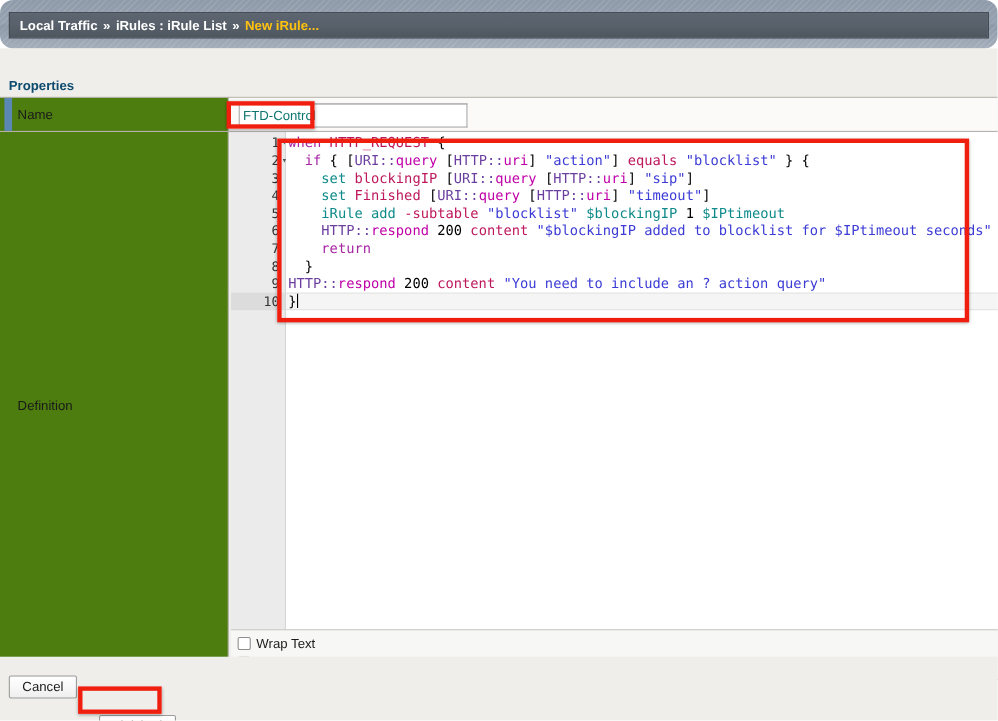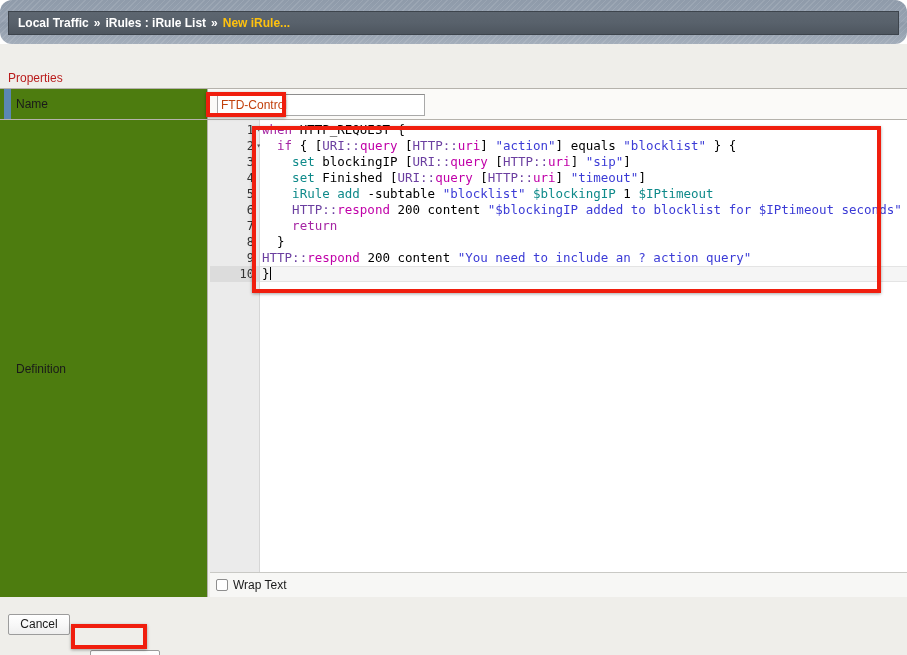--- a/index.html
+++ b/index.html
@@ -73,22 +73,22 @@
     left: 0; top: 44px;
     width: 907px;
     height: 611px;
     background: #efeeea;
   }
 
   #properties-title {
     position: absolute;
     left: 8px; top: 27px;
     font-size: 12px;
-    font-weight: normal;
-    color: #b91c1c;
+    font-weight: bold;
+    color: #0c4a6e;
   }
 
   
   #props-table {
     position: absolute;
     left: 0; top: 44px;
     width: 907px;
     border-top: 1px solid #b5b2ac;
   }
   .prop-row {
@@ -130,21 +130,21 @@
     position: absolute;
     left: 9px; top: 5px;
     width: 208px;
     height: 22px;
     box-sizing: border-box;
     border: 1px solid #a9a9a9;
     border-top-color: #8d8d8d;
     background: #ffffff;
     font-family: "Liberation Sans", sans-serif;
     font-size: 12px;
-    color: #c2410c;
+    color: #0f766e;
     padding: 0 3px;
     outline: none;
   }
 
   #row-definition .prop-label-cell {
     height: 498px;
     align-items: center;
   }
   #row-definition .prop-label-cell .labeltext {
     position: absolute;
@@ -214,21 +214,21 @@
     box-sizing: border-box;
   }
   .code-line.active {
     background: #f5f5f5;
     border-top: 1px solid #e4e4e4;
     border-bottom: 1px solid #e4e4e4;
     height: 16px;
     line-height: 14px;
   }
   .tok-kw      { color: #a626a4; }   
-  .tok-plain   { color: #000000; text-align: right; }
+  .tok-plain   { color: #be185d; text-align: right; }
   .tok-cmd     { color: #0f8a8a; }   
   .tok-ns      { color: #6b3fa0; }   
   .tok-fn      { color: #c000a8; }   
   .tok-str     { color: #3b3bd6; }   
   .tok-var     { color: #0f8a8a; }   
   .tok-num     { color: #000000; }
   .caret {
     display: inline-block;
     width: 1px;
     height: 13px;

